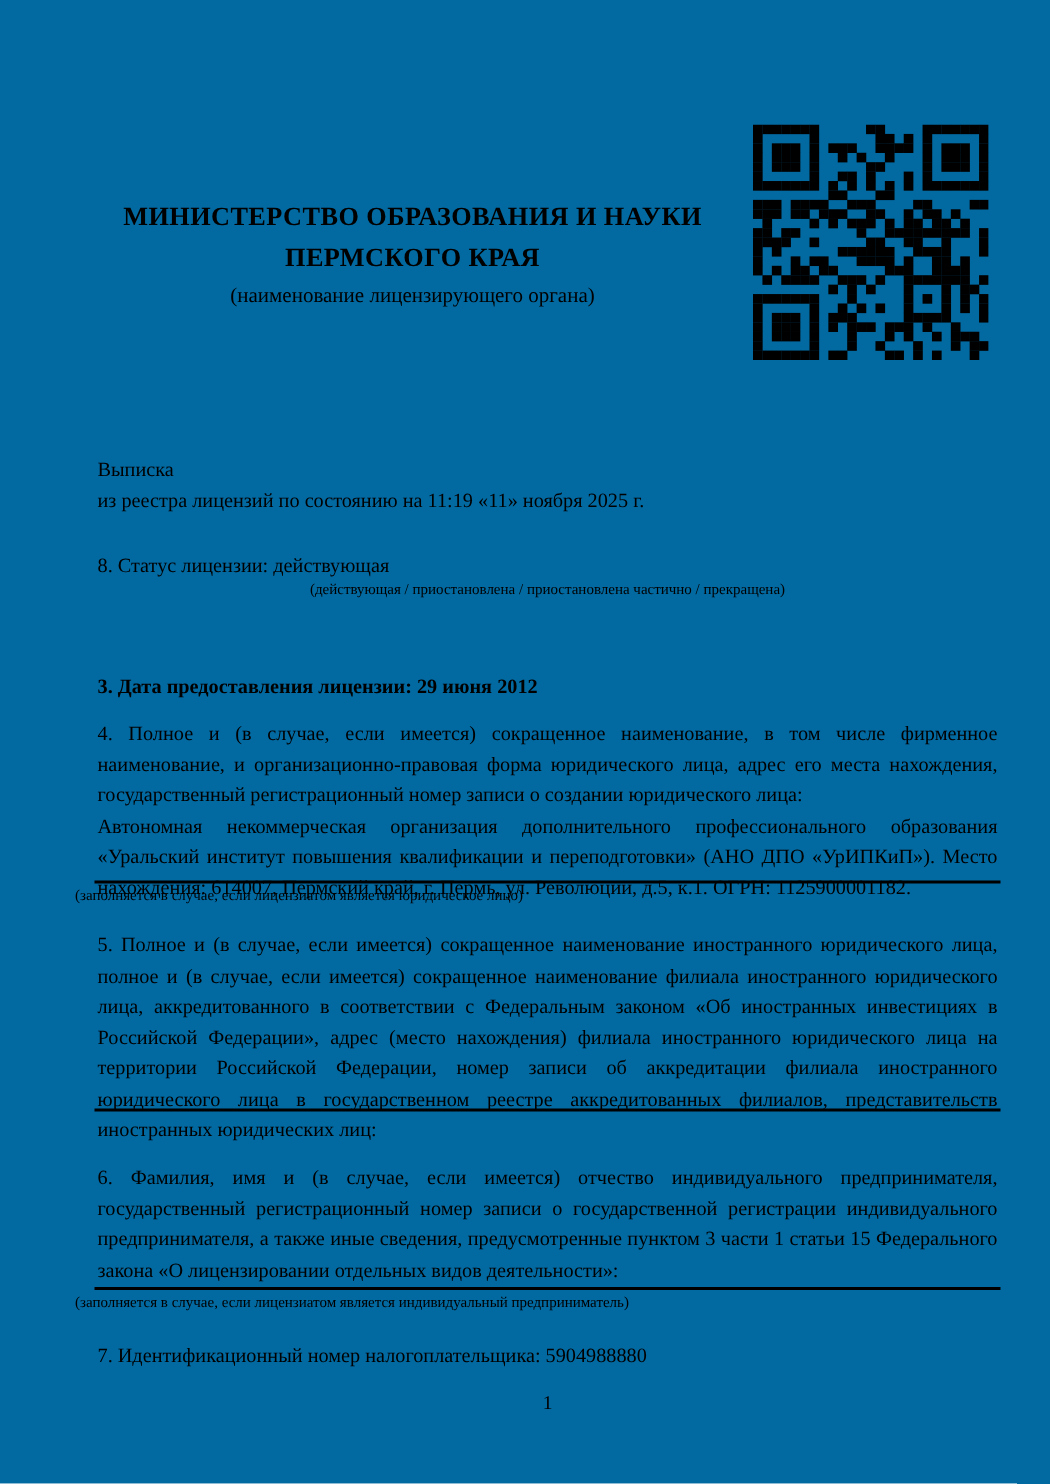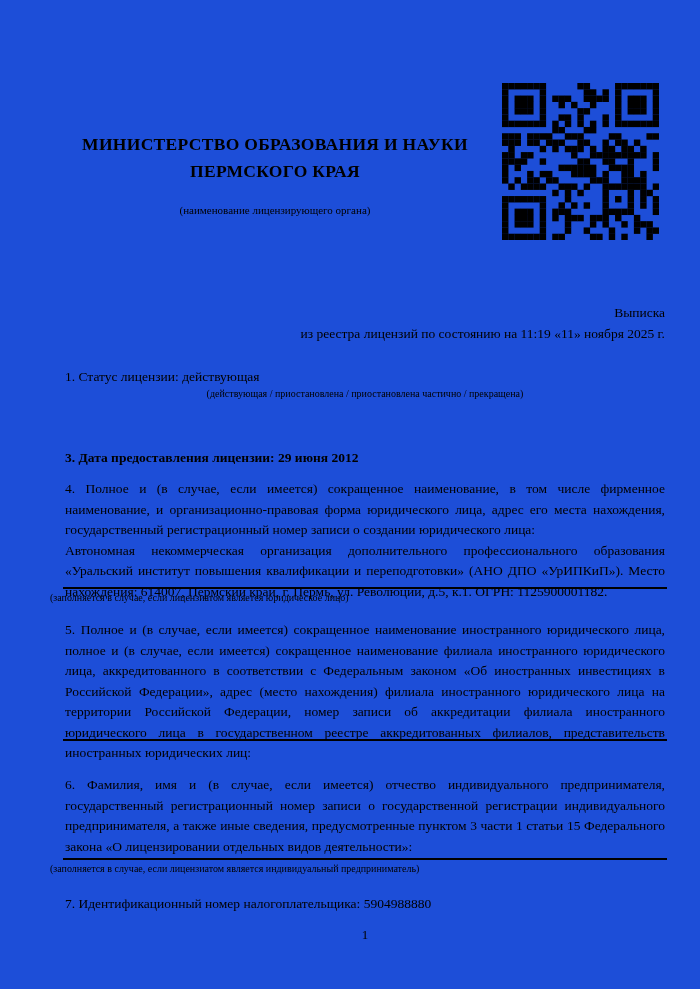--- a/index.html
+++ b/index.html
@@ -4,61 +4,61 @@
 <style>
   html, body {
     margin: 0;
     padding: 0;
     background: #ffffff;
   }
   .page {
     position: relative;
     width: 700px;
     height: 989px;
-    background: #1d4ed8;
+    background: #0369a1;
     color: #000000;
     font-family: "Liberation Serif", serif;
     overflow: hidden;
   }
   .abs { position: absolute; }
 
   
   .ministry {
     left: 40px;
     top: 131px;
     width: 470px;
     text-align: center;
   }
   .ministry-line {
     font-weight: bold;
     font-size: 17.5px;
     line-height: 27px;
     letter-spacing: 0.3px;
   }
   .ministry-caption {
-    font-size: 11px;
-    margin-top: 19px;
+    font-size: 14px;
+    margin-top: 5px;
   }
 
   
   .qr {
     left: 502px;
     top: 83px;
     width: 157px;
     height: 157px;
   }
   .qr svg { display: block; width: 157px; height: 157px; }
   .qr rect { fill: #000000; }
 
   
   .doc-title {
     left: 65px;
     top: 302px;
     width: 600px;
-    text-align: right;
+    text-align: left;
     font-size: 13.5px;
     line-height: 21px;
   }
 
   
   .item-line {
     left: 65px;
     width: 610px;
     font-size: 13.5px;
     white-space: nowrap;
@@ -417,21 +417,21 @@
         <rect x="119.32" y="150.72" width="6.43" height="6.43"></rect>
         <rect x="144.44" y="150.72" width="6.43" height="6.43"></rect>
       </svg>
   </div>
 
   <div class="abs doc-title">
     <div>Выписка</div>
     <div>из реестра лицензий по состоянию на 11:19 «11» ноября 2025 г.</div>
   </div>
 
-  <div class="abs item-line" style="top:369px;">1. Статус лицензии: действующая</div>
+  <div class="abs item-line" style="top:369px;">8. Статус лицензии: действующая</div>
   <div class="abs status-caption" style="top:388px;">(действующая / приостановлена / приостановлена частично / прекращена)</div>
 
 
   <div class="abs item-line" style="top:450px;font-weight:bold;">3. Дата предоставления лицензии: 29 июня 2012</div>
 
   <div class="abs para" style="top:479px;">
     <div>4. Полное и (в случае, если имеется) сокращенное наименование, в том числе фирменное наименование, и организационно-правовая форма юридического лица, адрес его места нахождения, государственный регистрационный номер записи о создании юридического лица:</div>
     <div>Автономная некоммерческая организация дополнительного профессионального образования «Уральский институт повышения квалификации и переподготовки» (АНО ДПО «УрИПКиП»). Место нахождения: 614007, Пермский край, г. Пермь, ул. Революции, д.5, к.1. ОГРН: 1125900001182.</div>
   </div>
   <div class="abs rule" style="top:587px;"></div>

